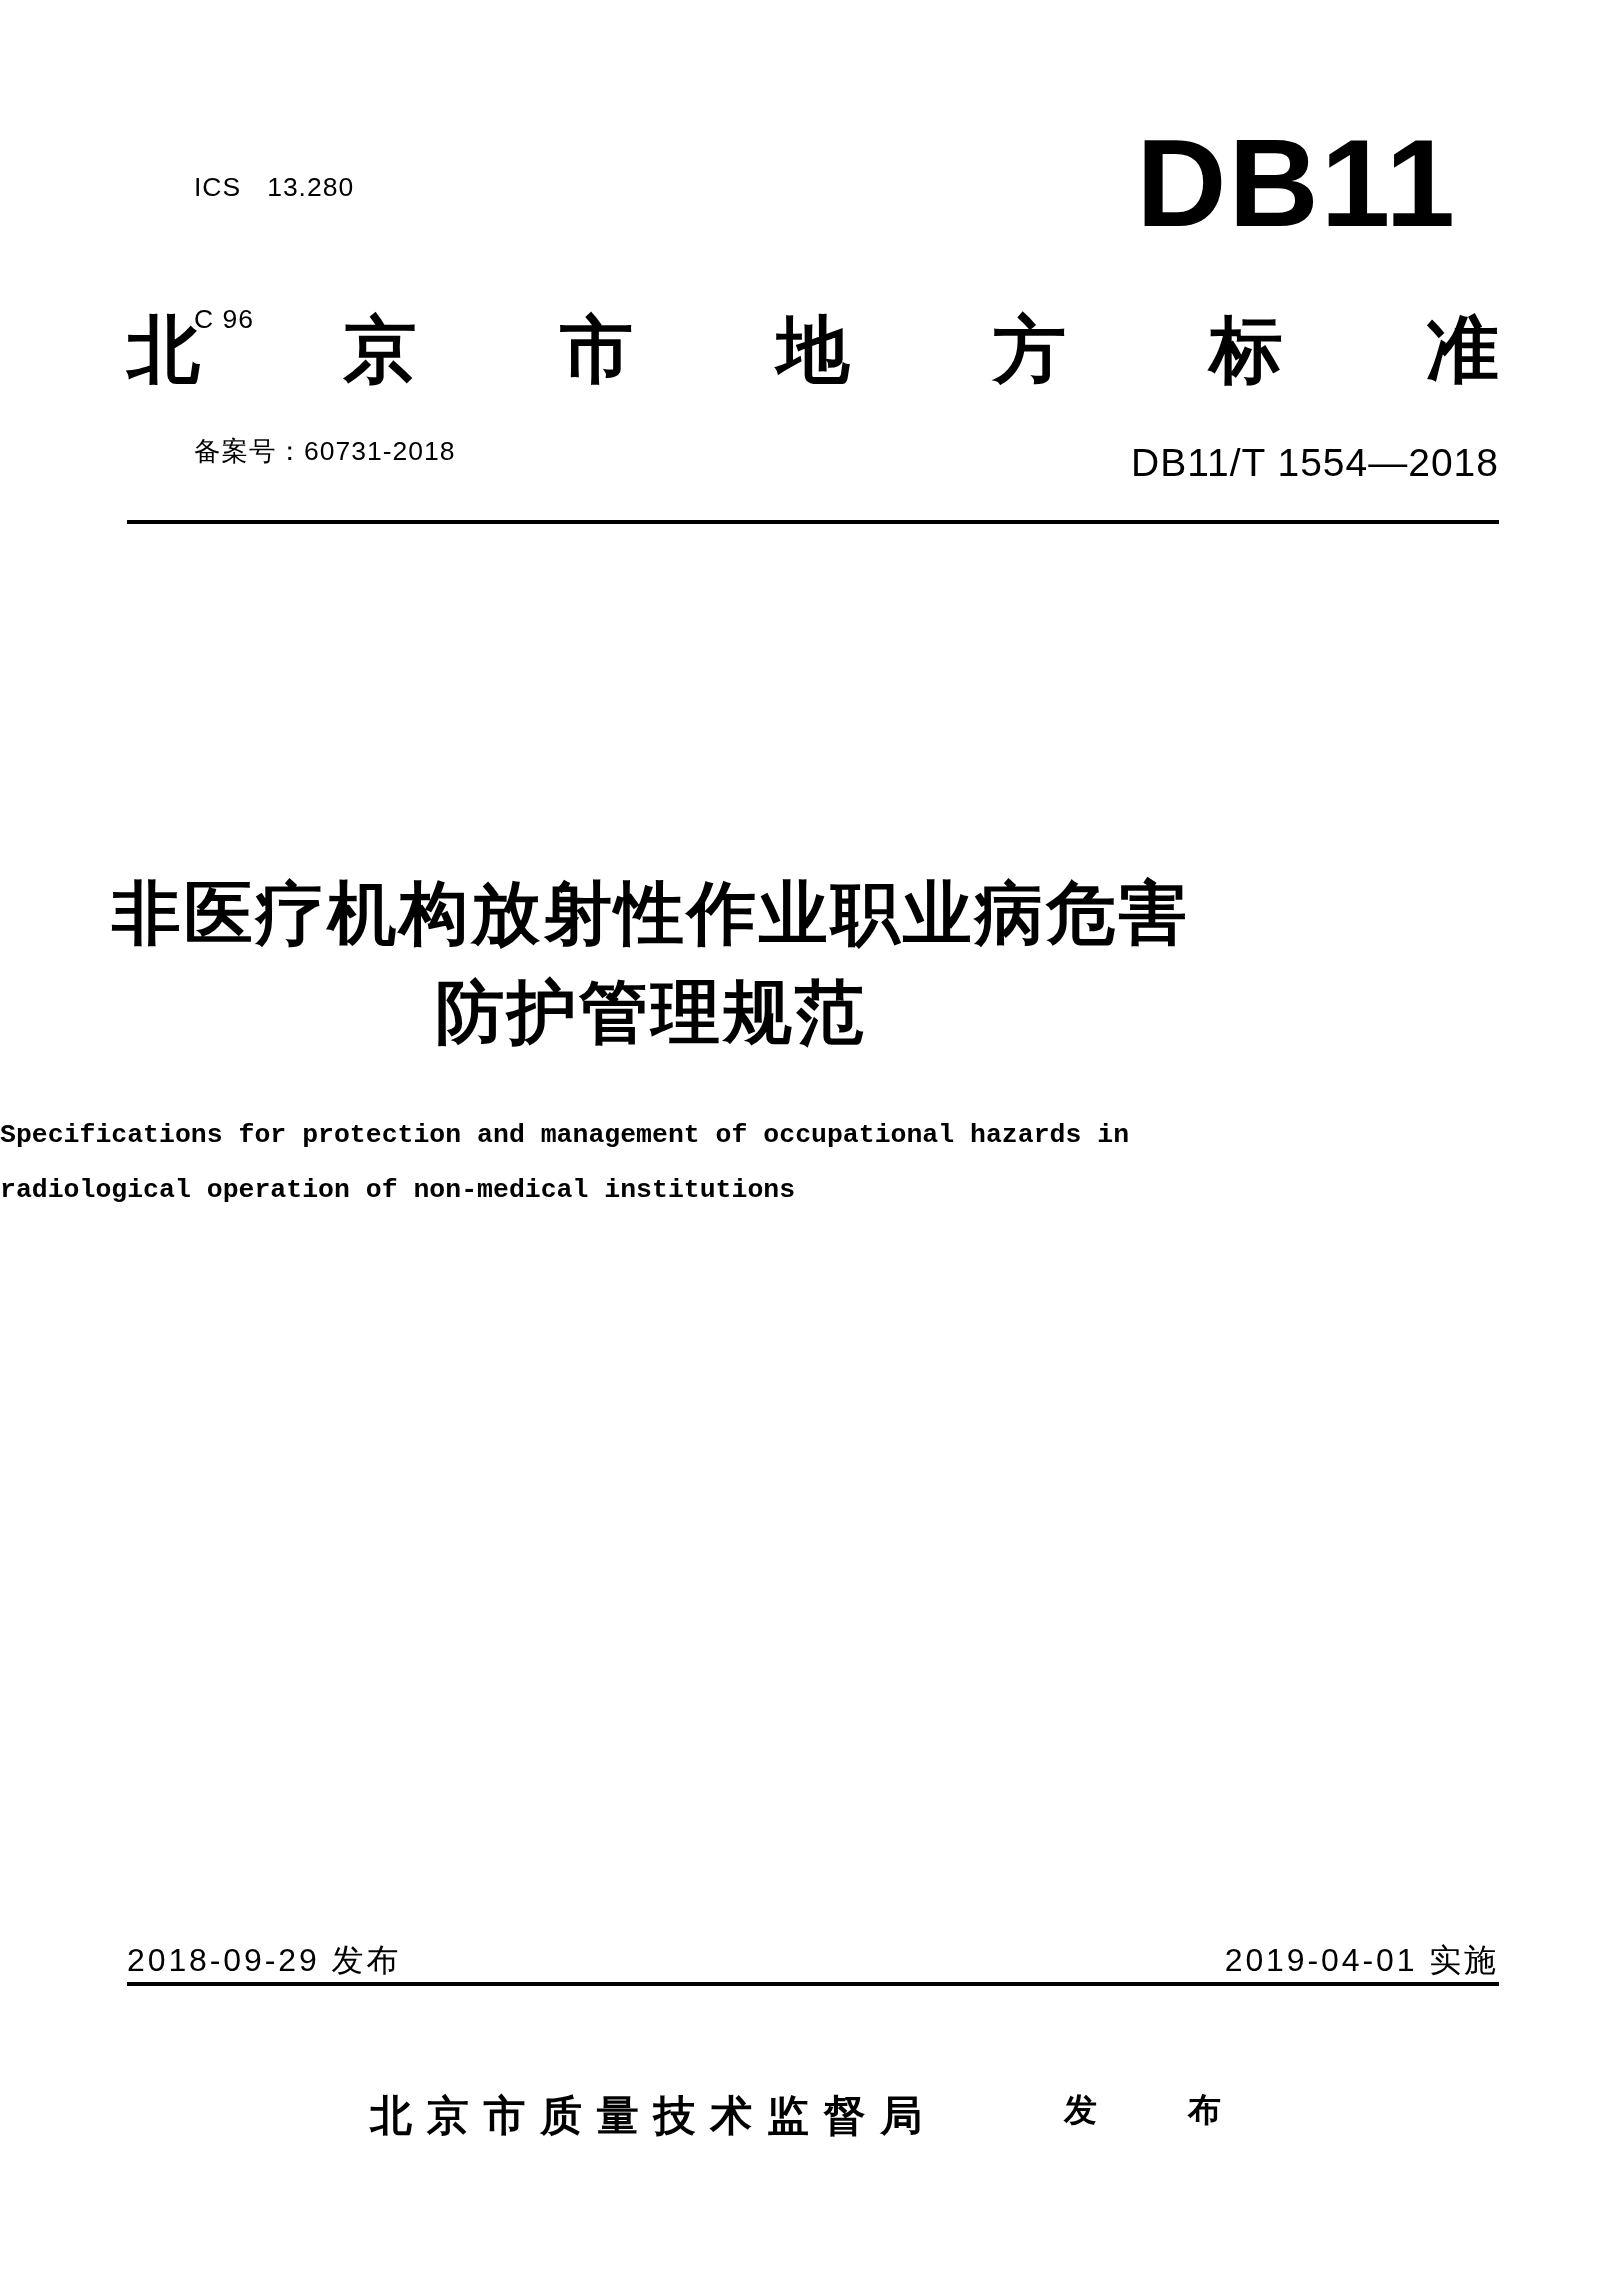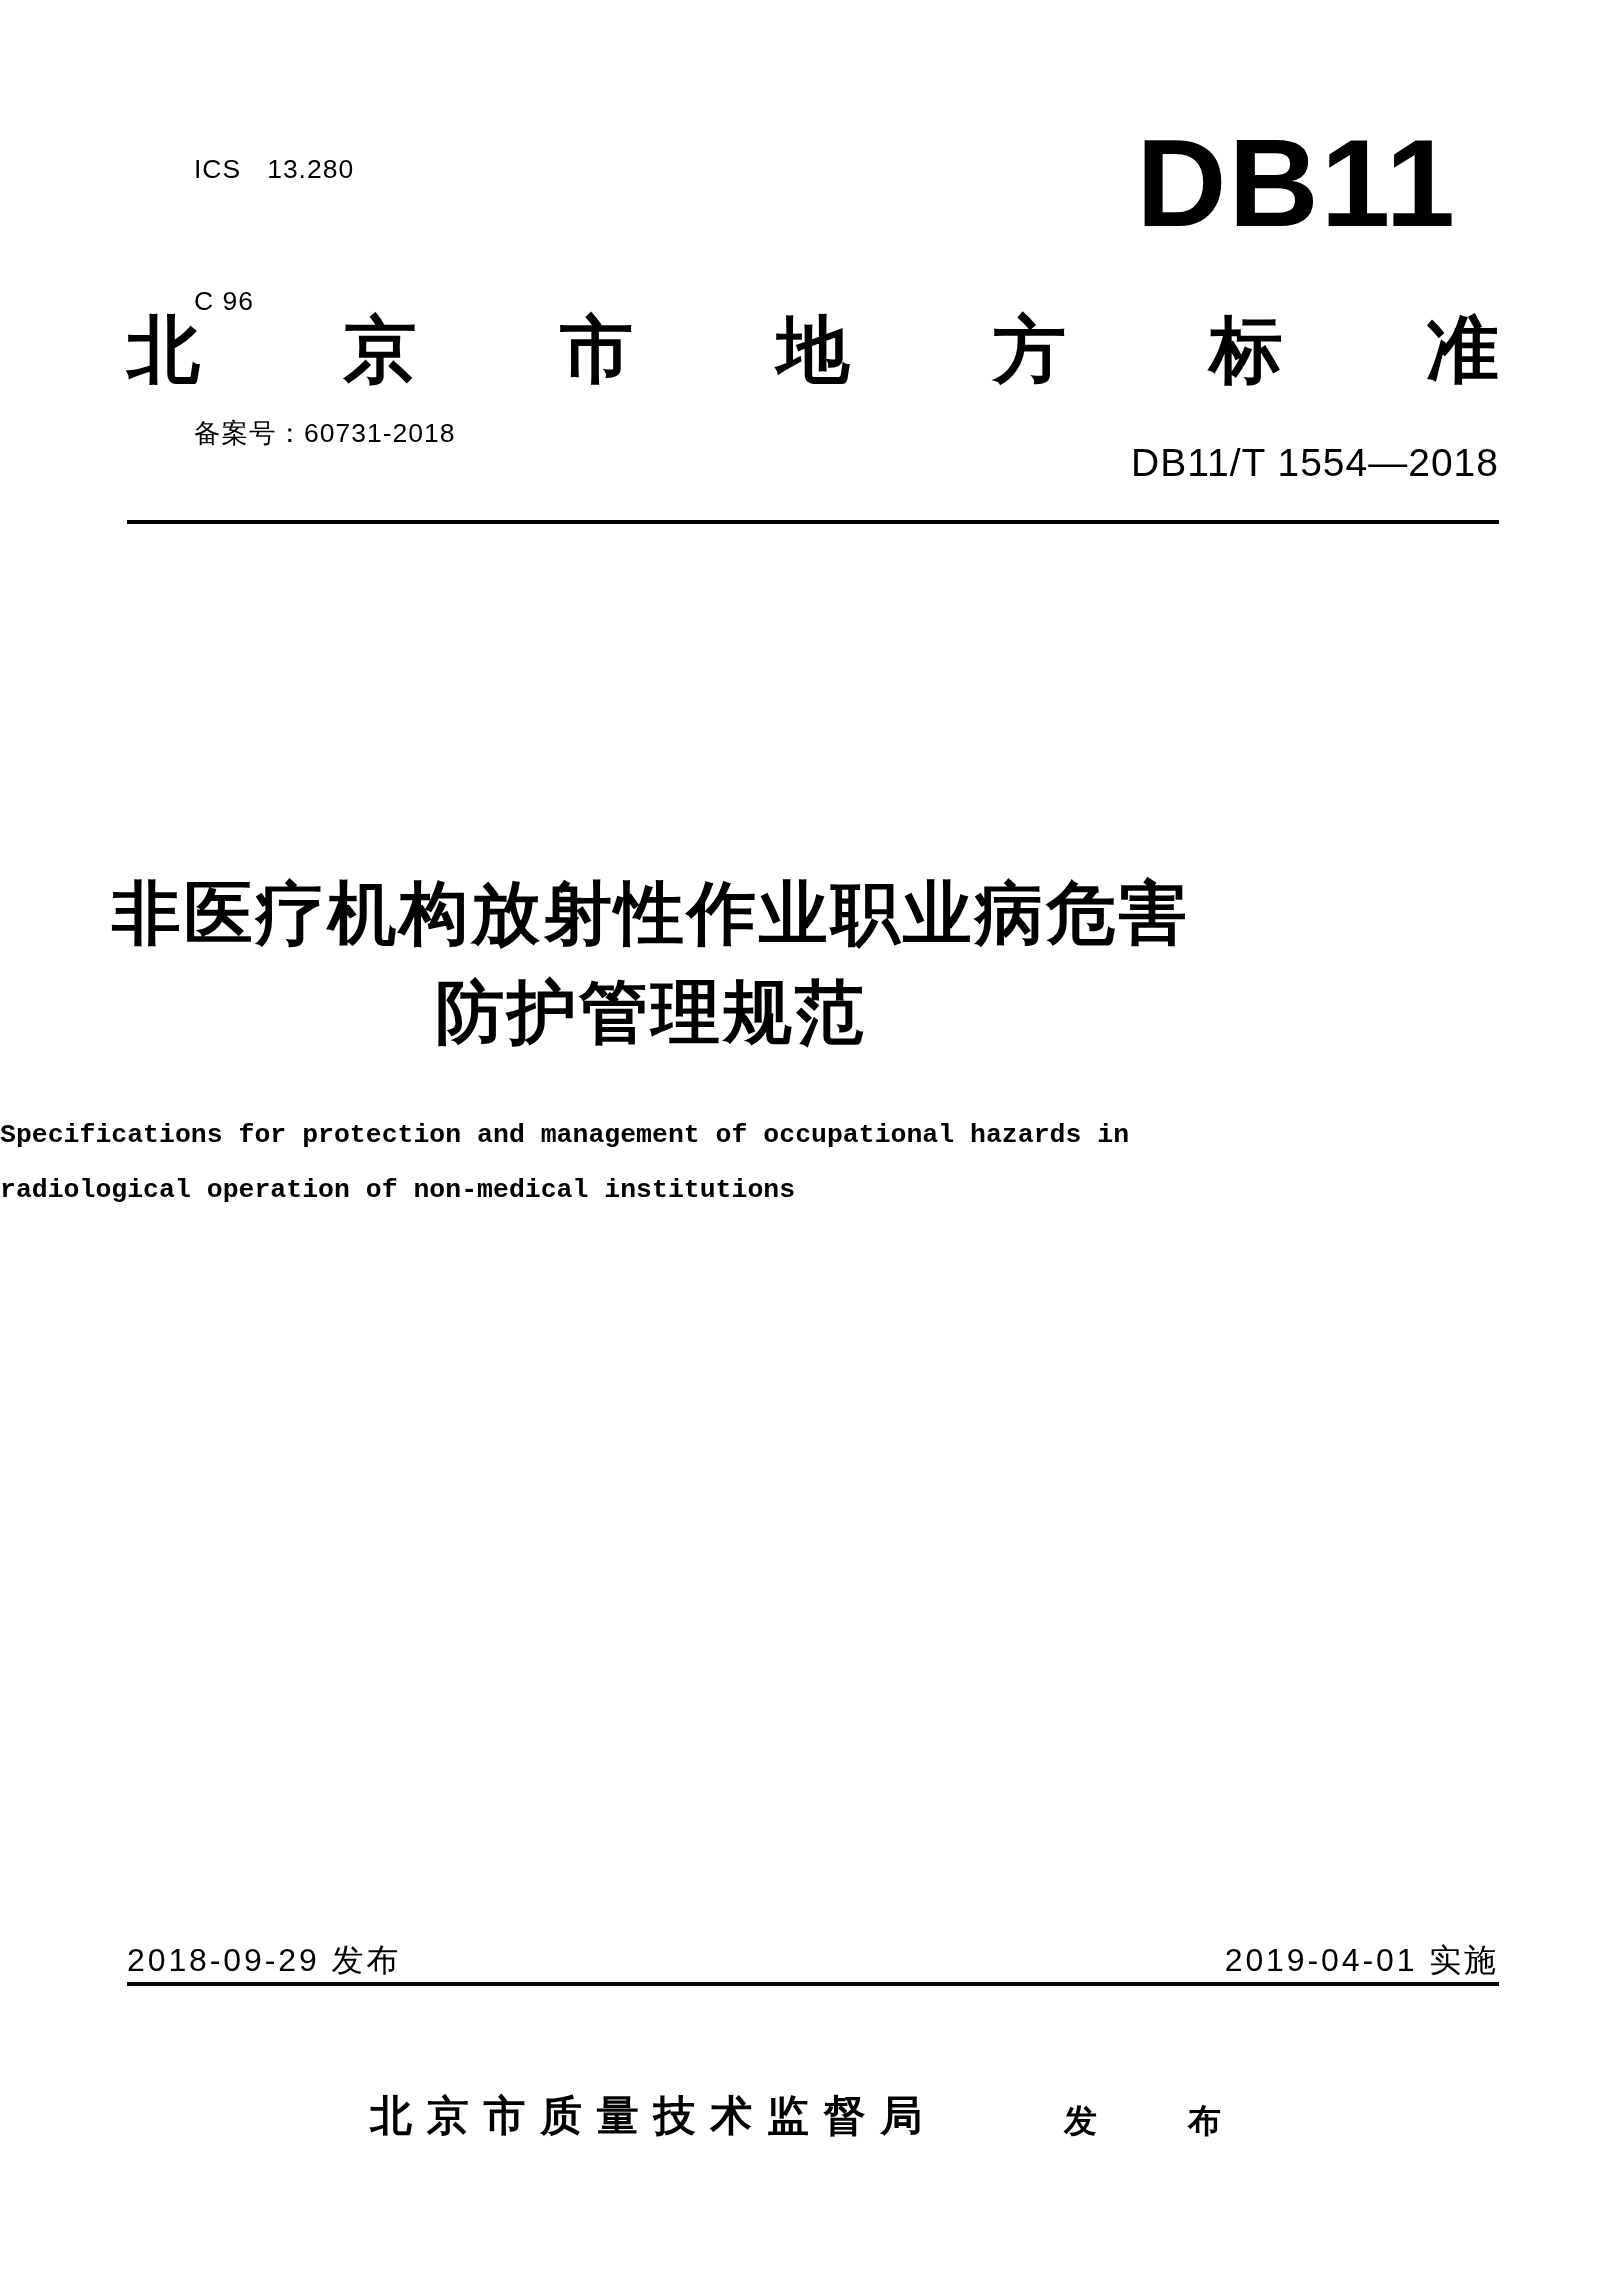--- a/index.html
+++ b/index.html
@@ -13,21 +13,21 @@
     width: 1620px;
     height: 2293px;
     background: #ffffff;
     overflow: hidden;
   }
 
   
   .ics-block {
     position: absolute;
     left: 194px;
-    top: 59px;
+    top: 77px;
     font-size: 26.5px;
     line-height: 44px;
     letter-spacing: 1px;
     white-space: pre;
   }
   .ics-line { word-spacing: 17.6px; }
 
   
   .db11-logo {
     position: absolute;
@@ -112,21 +112,21 @@
   }
 
   
   .publisher-row {
     position: absolute;
     left: 0;
     top: 2088px;
     width: 1620px;
     display: flex;
     justify-content: center;
-    align-items: flex-end;
+    align-items: flex-start;
     gap: 127px;
   }
   .publisher-name {
     font-size: 42px;
     font-weight: bold;
     letter-spacing: 14.7px;
   }
   .publish-label {
     font-size: 33px;
     font-weight: bold;

